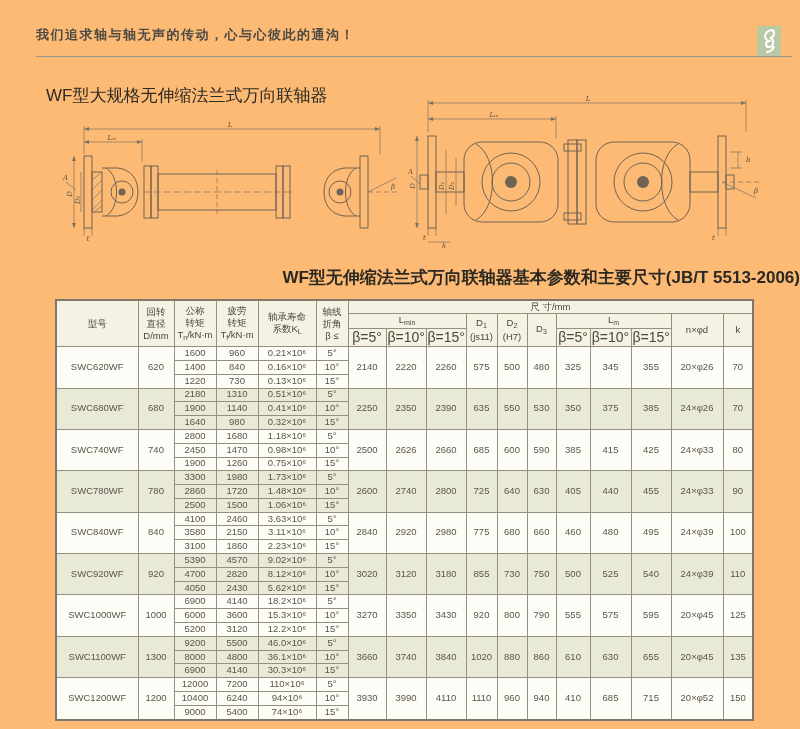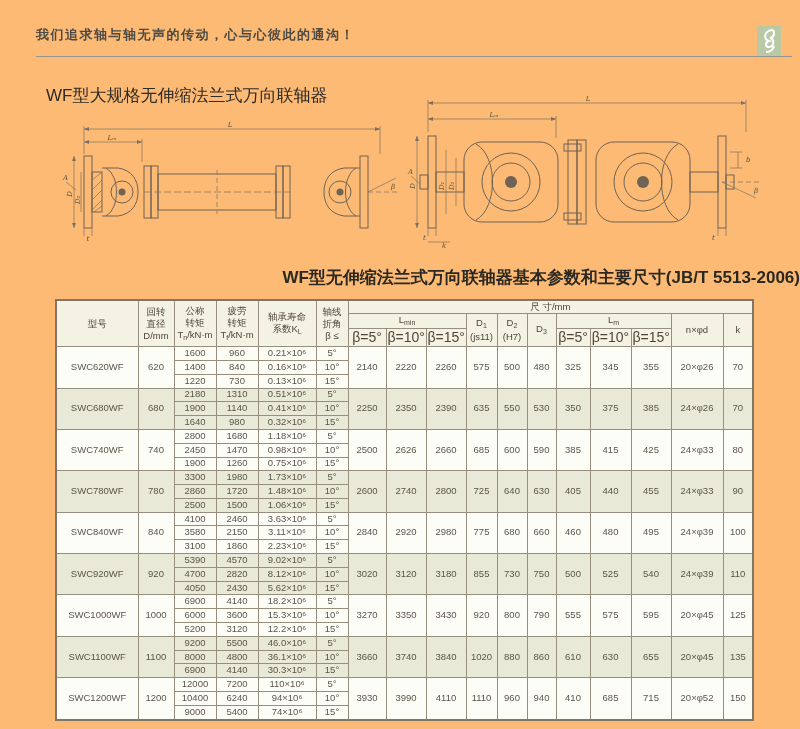--- a/index.html
+++ b/index.html
@@ -474,21 +474,21 @@
             <td>10°</td>
           </tr>
           <tr class="">
             <td>5200</td>
             <td>3120</td>
             <td>12.2×10⁶</td>
             <td>15°</td>
           </tr>
           <tr class="tint group-start">
             <td rowspan="3">SWC1100WF</td>
-            <td rowspan="3">1100</td>
+            <td rowspan="3">1300</td>
             <td>9200</td>
             <td>5500</td>
             <td>46.0×10⁶</td>
             <td>5°</td>
             <td rowspan="3">3660</td>
             <td rowspan="3">3740</td>
             <td rowspan="3">3840</td>
             <td rowspan="3">1020</td>
             <td rowspan="3">880</td>
             <td rowspan="3">860</td>

